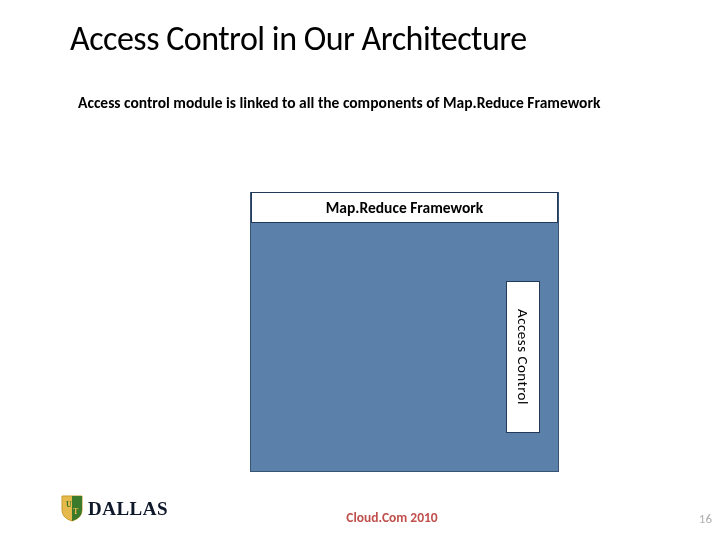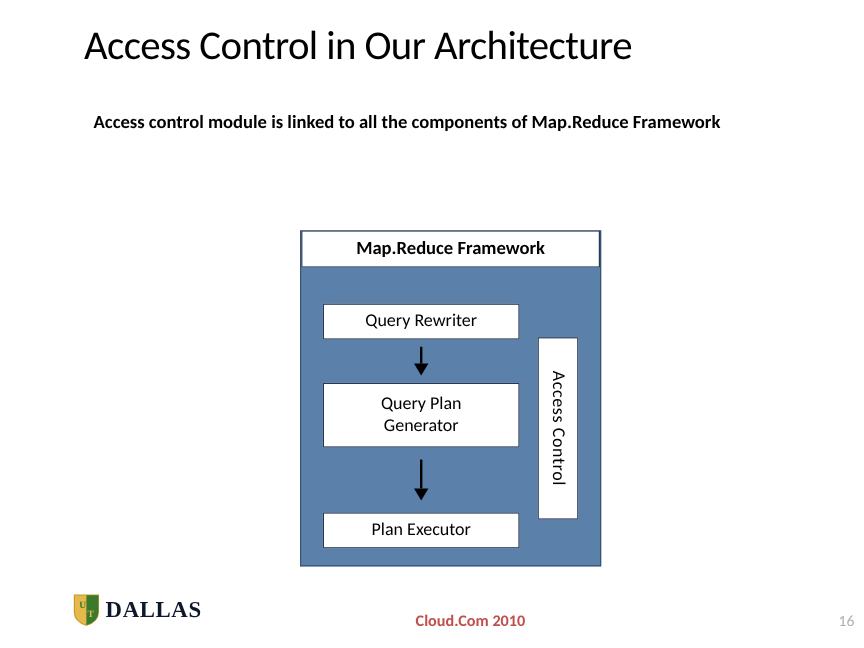--- a/index.html
+++ b/index.html
@@ -1,20 +1,20 @@
 <!DOCTYPE html>
 <html><head>
 <meta charset="utf-8">
 <style>
   * { box-sizing: border-box; margin: 0; padding: 0; }
   html, body { width: 720px; height: 540px; background: #fff; font-family: Calibri, Arial, sans-serif; position: relative; }
   .slide { width: 720px; height: 540px; position: relative; margin-left: 32px; }
   .title { font-size: 34px; font-weight: 400; color: #000; padding: 18px 38px 0 38px; letter-spacing: -0.5px; }
   .subtitle { font-size: 15.5px; font-weight: 700; color: #000; padding: 34px 71px 0 46px; }
-  .diagram { position: absolute; left: 218px; top: 192px; width: 251px; height: 280px; background: #5b81ab; border: 1.5px solid #375470; text-decoration: underline; }
+  .diagram { position: absolute; left: 218px; top: 192px; width: 309px; height: 280px; background: #5b81ab; border: 1.5px solid #375470; text-decoration: underline; }
   .framework-label { position: absolute; left: 0; right: 0; top: -1px; text-align: center; font-size: 15.5px; font-weight: 700; background: #fff; border: 1.5px solid #23395a; padding: 5px 0; }
   .left-col { position: absolute; left: 18px; top: 60px; width: 164px; }
   .box { background: #fff; border: 1.5px solid #23395a; text-align: center; font-size: 15px; font-weight: 400; padding: 5px 4px; margin-bottom: 0; }
   .ac-box { position: absolute; right: 18px; top: 88px; width: 34px; height: 152px; background: #fff; border: 1.5px solid #23395a; display: flex; align-items: center; justify-content: center; }
   .ac-text { writing-mode: vertical-rl; text-orientation: mixed; font-size: 15px; transform: rotate(0deg); letter-spacing: 0.5px; }
   .footer-center { position: absolute; left: 0; right: 0; bottom: 14px; text-align: center; font-size: 13.5px; font-weight: 700; color: #c0504d; }
   .footer-right { position: absolute; right: 40px; bottom: 14px; font-size: 13px; color: #b0b0b0; }
   .logo { position: absolute; left: 28px; bottom: 18px; display: flex; align-items: center; gap: 4px; }
   .logo-shield { width: 24px; height: 28px; position: relative; }
   .logo-text { font-size: 19px; font-weight: 700; color: #0f172a; letter-spacing: 0.5px; font-family: Georgia, serif; line-height: 1; }
@@ -26,33 +26,20 @@
 <body>
 <div class="slide">
 
   <h1 class="title">Access Control in Our Architecture</h1>
 
   <p class="subtitle">Access control module is linked to all the components of Map.Reduce Framework</p>
 
   <div class="diagram">
     <div class="framework-label">Map.Reduce Framework</div>
 
-    <div class="left-col">
-      <div class="box">Query Rewriter</div>
-      <div class="arrow-wrap">
-          <div class="stem"></div>
-          <div class="head"></div>
-        </div>
-      <div class="box" style="padding:8px 4px;">Query Plan<br>Generator</div>
-      <div class="arrow-wrap" style="margin:10px 0;">
-          <div class="stem" style="height:24px;"></div>
-          <div class="head"></div>
-        </div>
-      <div class="box">Plan Executor</div>
-    </div>
 
     <div class="ac-box">
       <span class="ac-text">Access Control</span>
     </div>
   </div>
 
   <div class="logo">
     <svg class="logo-shield" viewBox="0 0 24 28">
       <path d="M2 2 L22 2 L22 16 Q22 24 12 27 Q2 24 2 16 Z" fill="#e6b94c" stroke="#c99a2a" stroke-width="1"></path>
       <path d="M12 2 L22 2 L22 16 Q22 24 12 27 Z" fill="#3a7a2a"></path>

